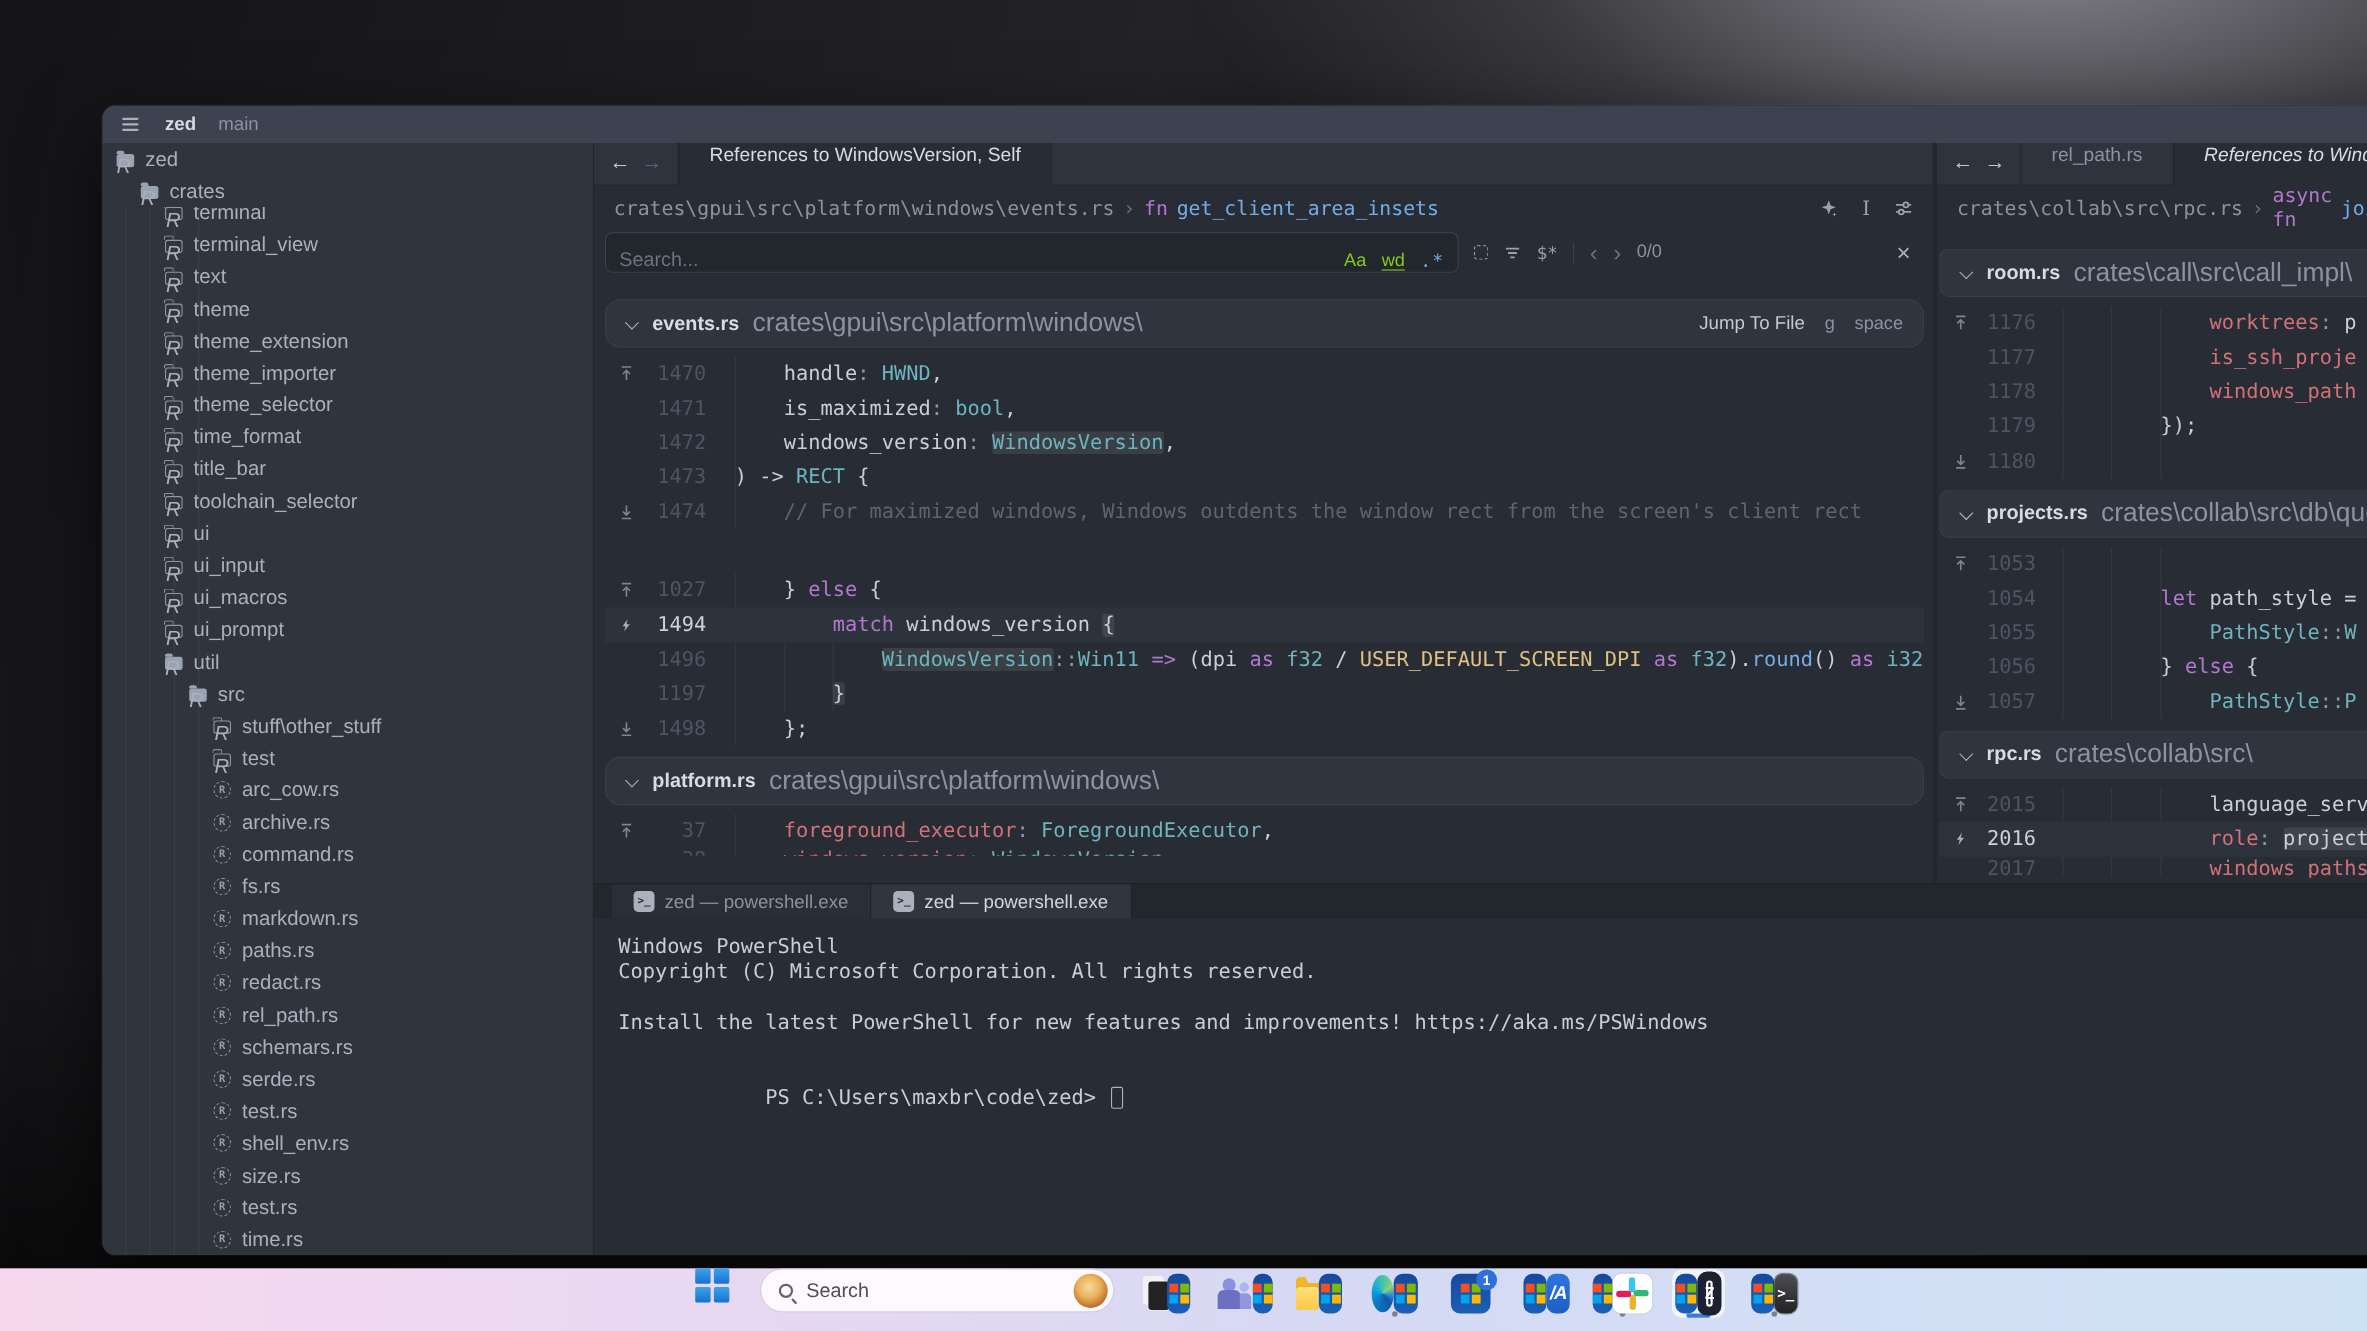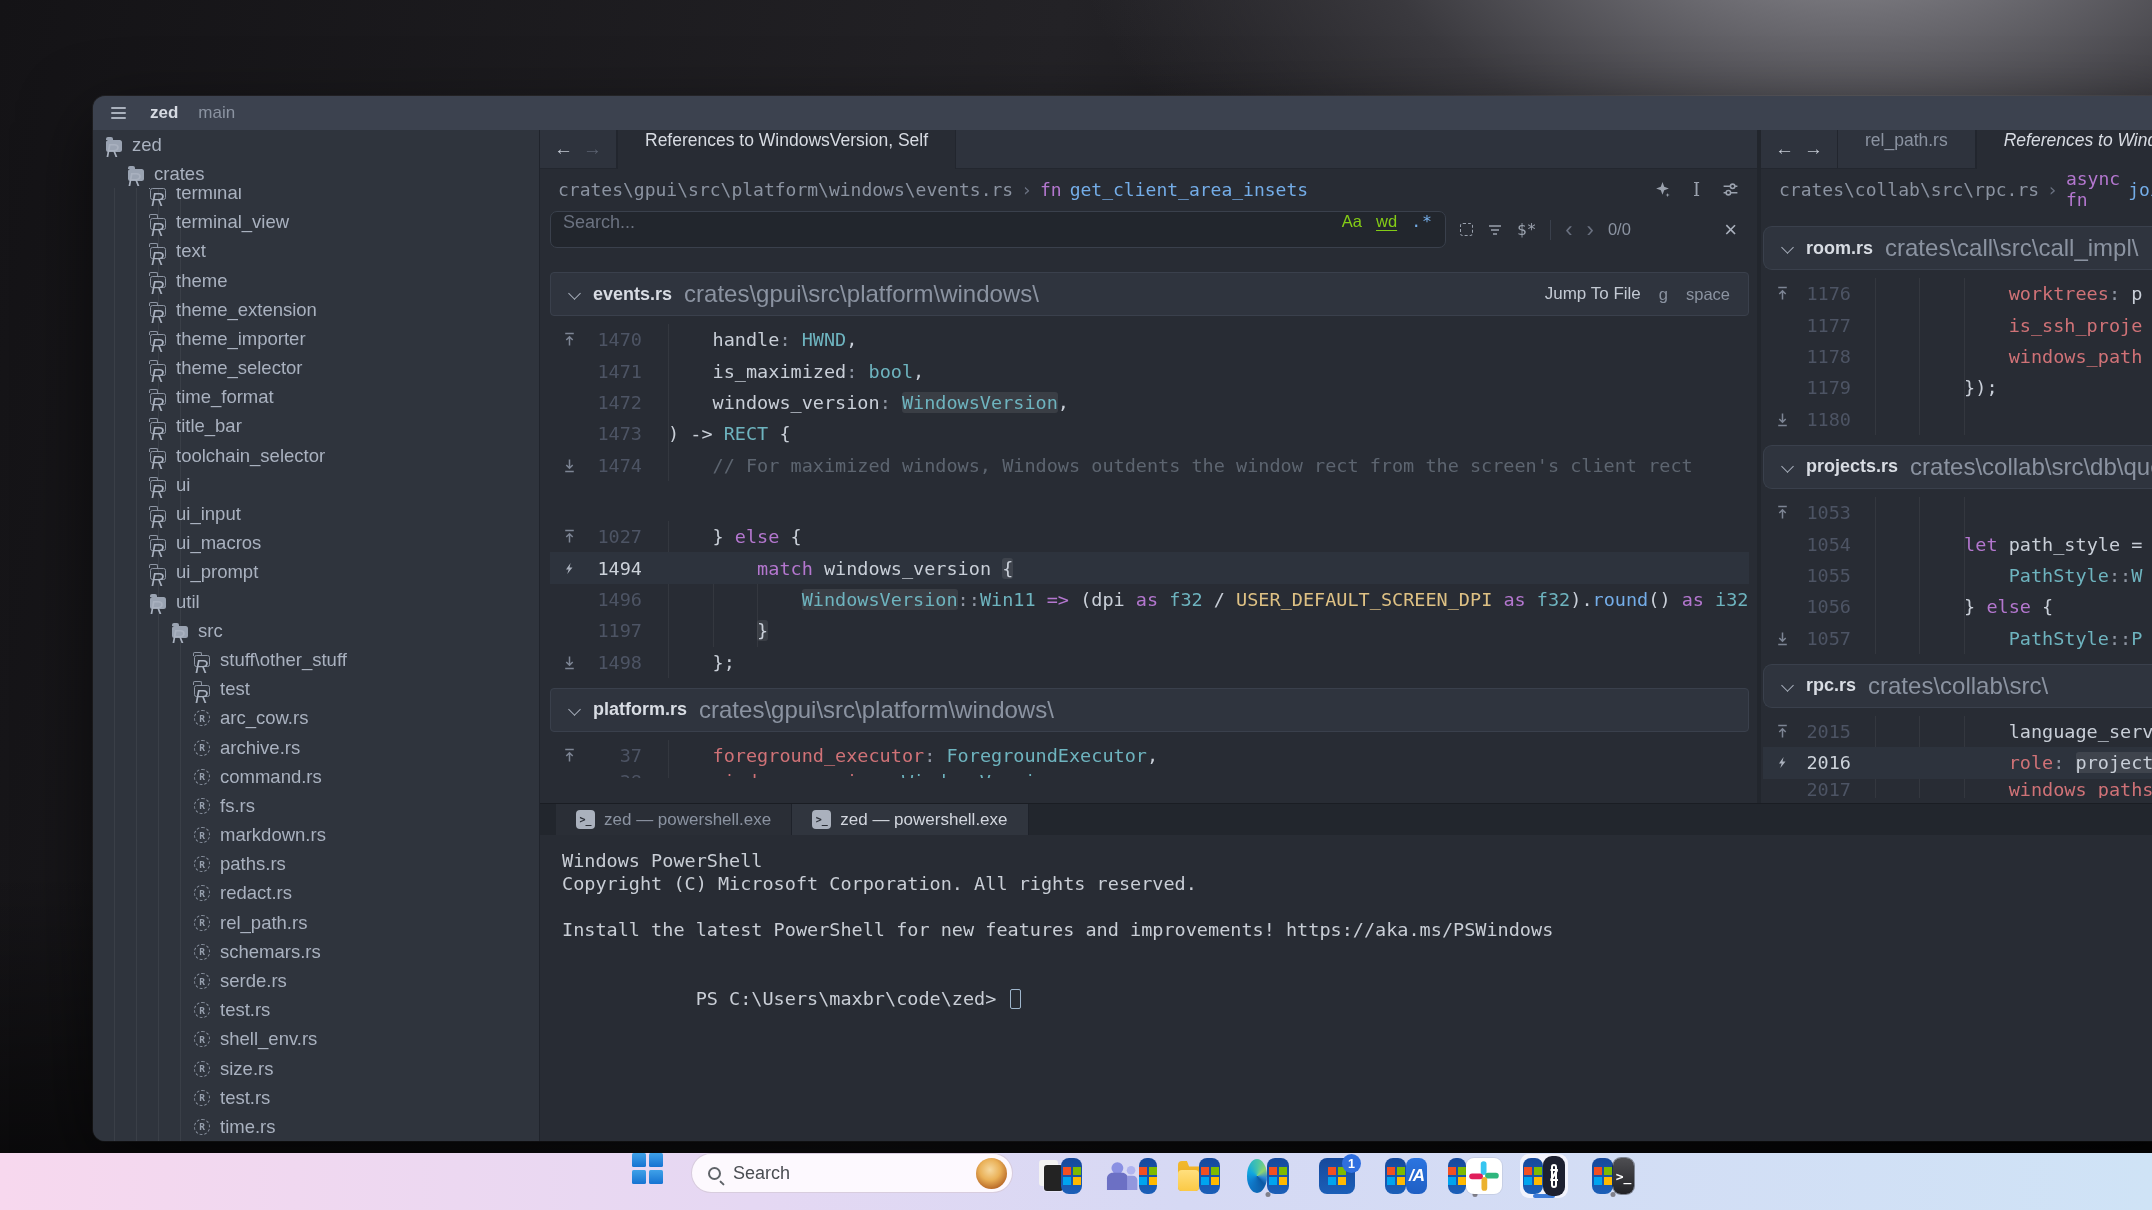--- a/index.html
+++ b/index.html
@@ -61,37 +61,37 @@
 .tab.italic{font-style:italic}
 
 .crumbrow{height:40px;display:flex;align-items:center;gap:8px;padding:0 18px;font-size:18px;flex:none}
 .crumb-path{color:#8b93a1}
 .crumb-sep{color:#6a7180}
 .crumb-icons{margin-left:auto;display:flex;align-items:center;gap:22px;color:#9aa1ad}
 .crumb-icons svg{display:block}
 .icursor{font-family:"DejaVu Serif",serif;font-size:18px;color:#9aa1ad}
 
 .searchrow{height:47px;display:flex;align-items:center;padding:0 20px 6px 10px;gap:14px;flex:none}
-.searchbox{width:896px;height:37px;background:#22262d;border:1px solid #3a404c;border-radius:7px;display:flex;align-items:flex-start;padding:0 12px;gap:10px}
+.searchbox{width:776px;height:37px;background:#22262d;border:1px solid #3a404c;border-radius:7px;display:flex;align-items:flex-end;padding:0 12px;gap:10px}
 .s-ph{color:#6b7280;font-size:18px;flex:1}
 .s-opts{display:flex;align-items:center;gap:14px}
 .s-opt{color:#84cc16;font-size:16.5px;cursor:pointer}
 .s-word{text-decoration:underline;text-underline-offset:3px}
 .s-regex{color:var(--accent);letter-spacing:1px}
 .s-tool{color:#9aa1ad;cursor:pointer;display:inline-flex;align-items:center}
 .s-tool .boxic{width:13px;height:13px;border:1.4px dashed #9aa1ad;border-radius:3px;display:block}
 .vsep{width:1px;height:20px;background:#3a404c}
 .s-nav{color:#6a7180;font-size:22px;cursor:pointer;line-height:1}
 .s-count{color:#8b93a1;font-size:16.5px}
 .s-close{margin-left:auto;color:#aab1bd;font-size:22px;cursor:pointer;line-height:1}
 
 
 .excerpts{flex:1;overflow:hidden;padding:16px 8px 0 10px}
 .rpane .excerpts{padding:17px 0 0 2px}
-.cheader{height:44px;background:#2f343e;border:1px solid #3a404c;border-radius:4px;display:flex;align-items:center;gap:12px;padding:0 18px;margin-bottom:8px;cursor:pointer}
+.cheader{height:44px;background:#2f343e;border:1px solid #3a404c;border-radius:14px;display:flex;align-items:center;gap:12px;padding:0 18px;margin-bottom:8px;cursor:pointer}
 .rpane .cheader{border-radius:9px 0 0 9px;border-right:none}
 .chev{width:12px;height:12px;position:relative;flex:none}
 .chev::before{content:"";position:absolute;left:1px;top:1px;width:8px;height:8px;border-left:1.8px solid #aab1bd;border-bottom:1.8px solid #aab1bd;transform:rotate(-45deg)}
 .cfile{color:#d8dce3;font-size:18px;font-weight:700;white-space:nowrap}
 .cpath{color:#8b93a1;font-size:24px;white-space:nowrap}
 .cactions{margin-left:auto;display:flex;align-items:center;gap:18px}
 .jump{color:#c3c9d3;font-size:17px}
 .keycap{color:#8b93a1;font-size:16.5px}
 .jump:empty,.keycap:empty{display:none}
 .csection{margin-bottom:10px}

